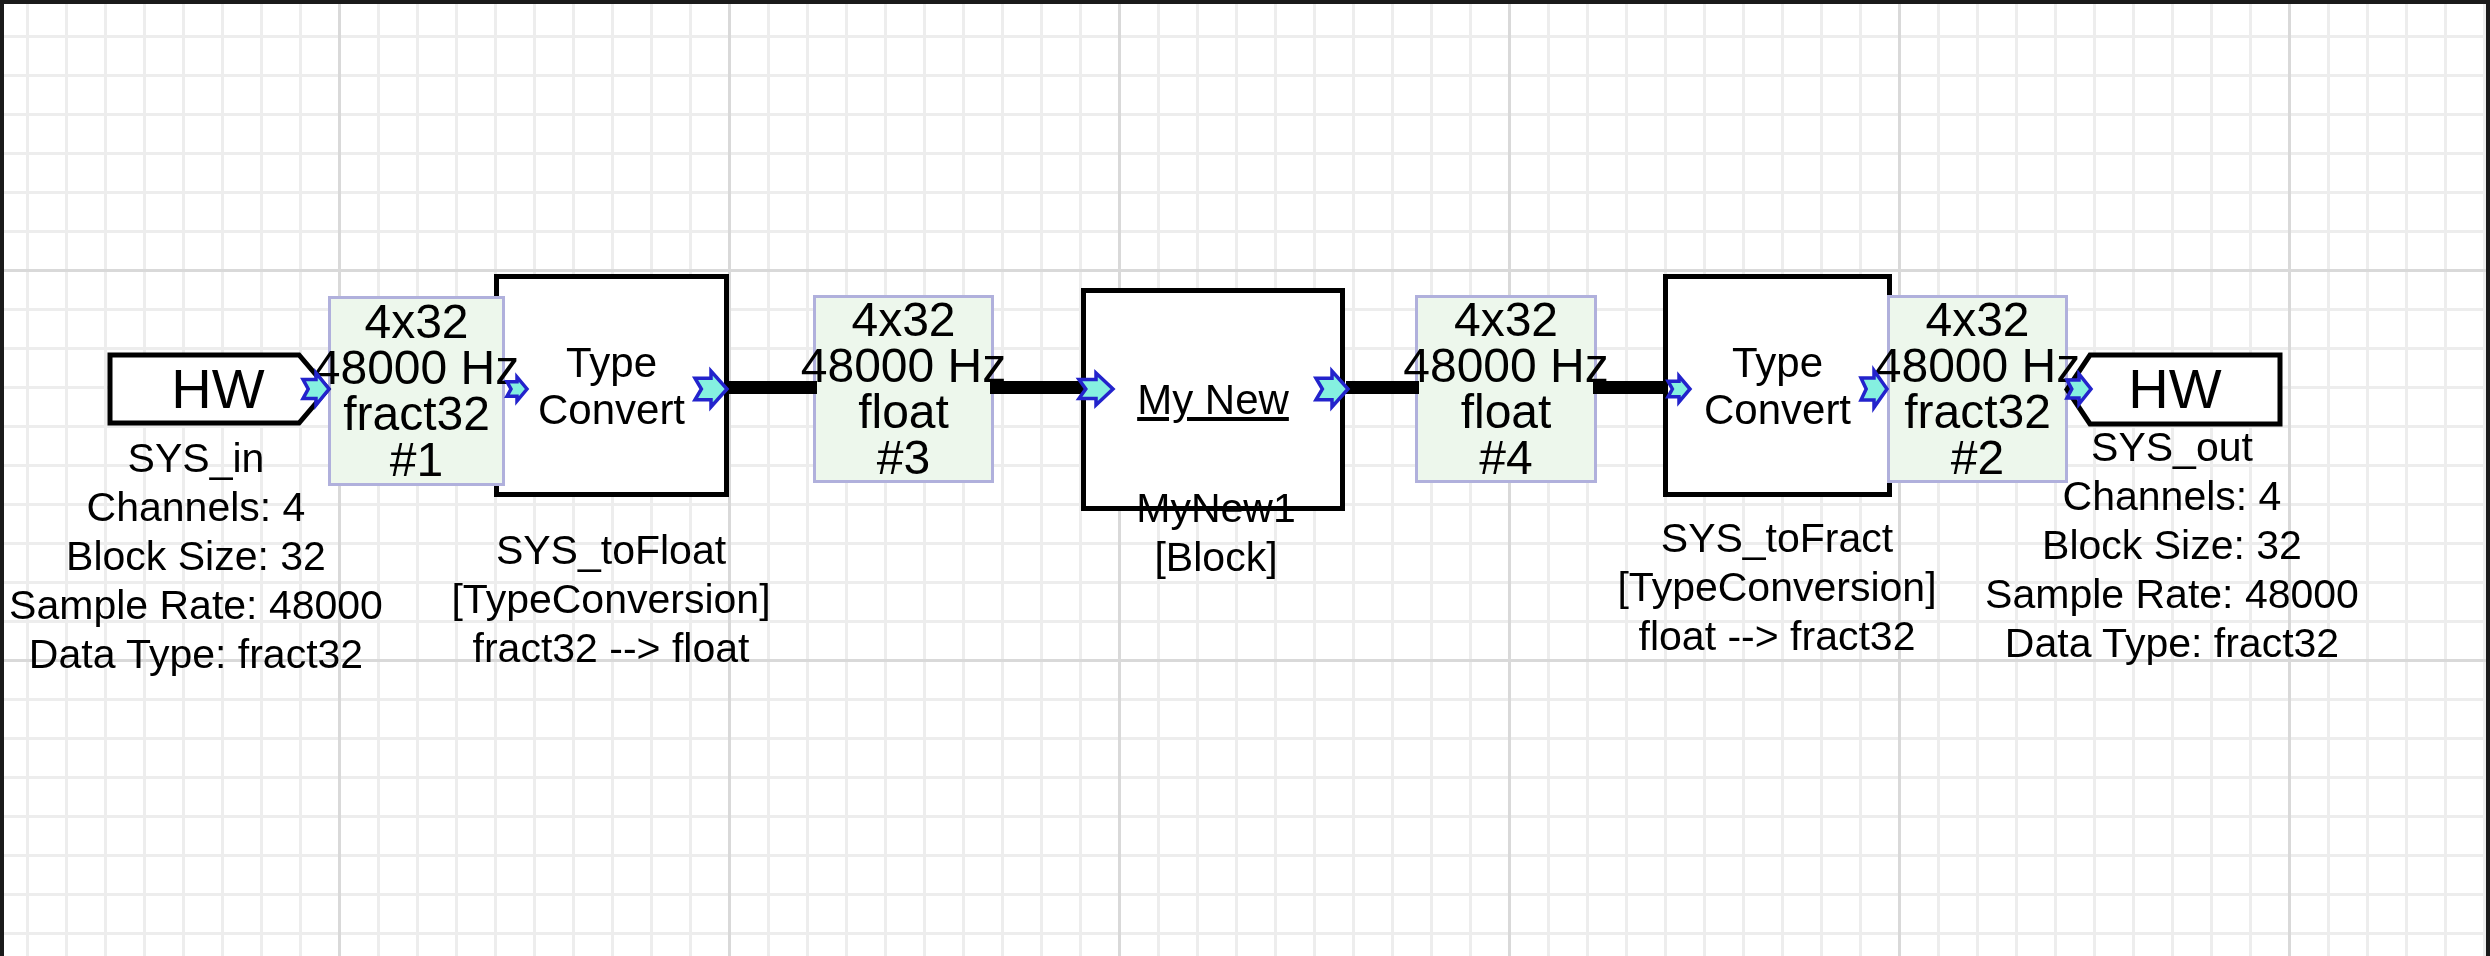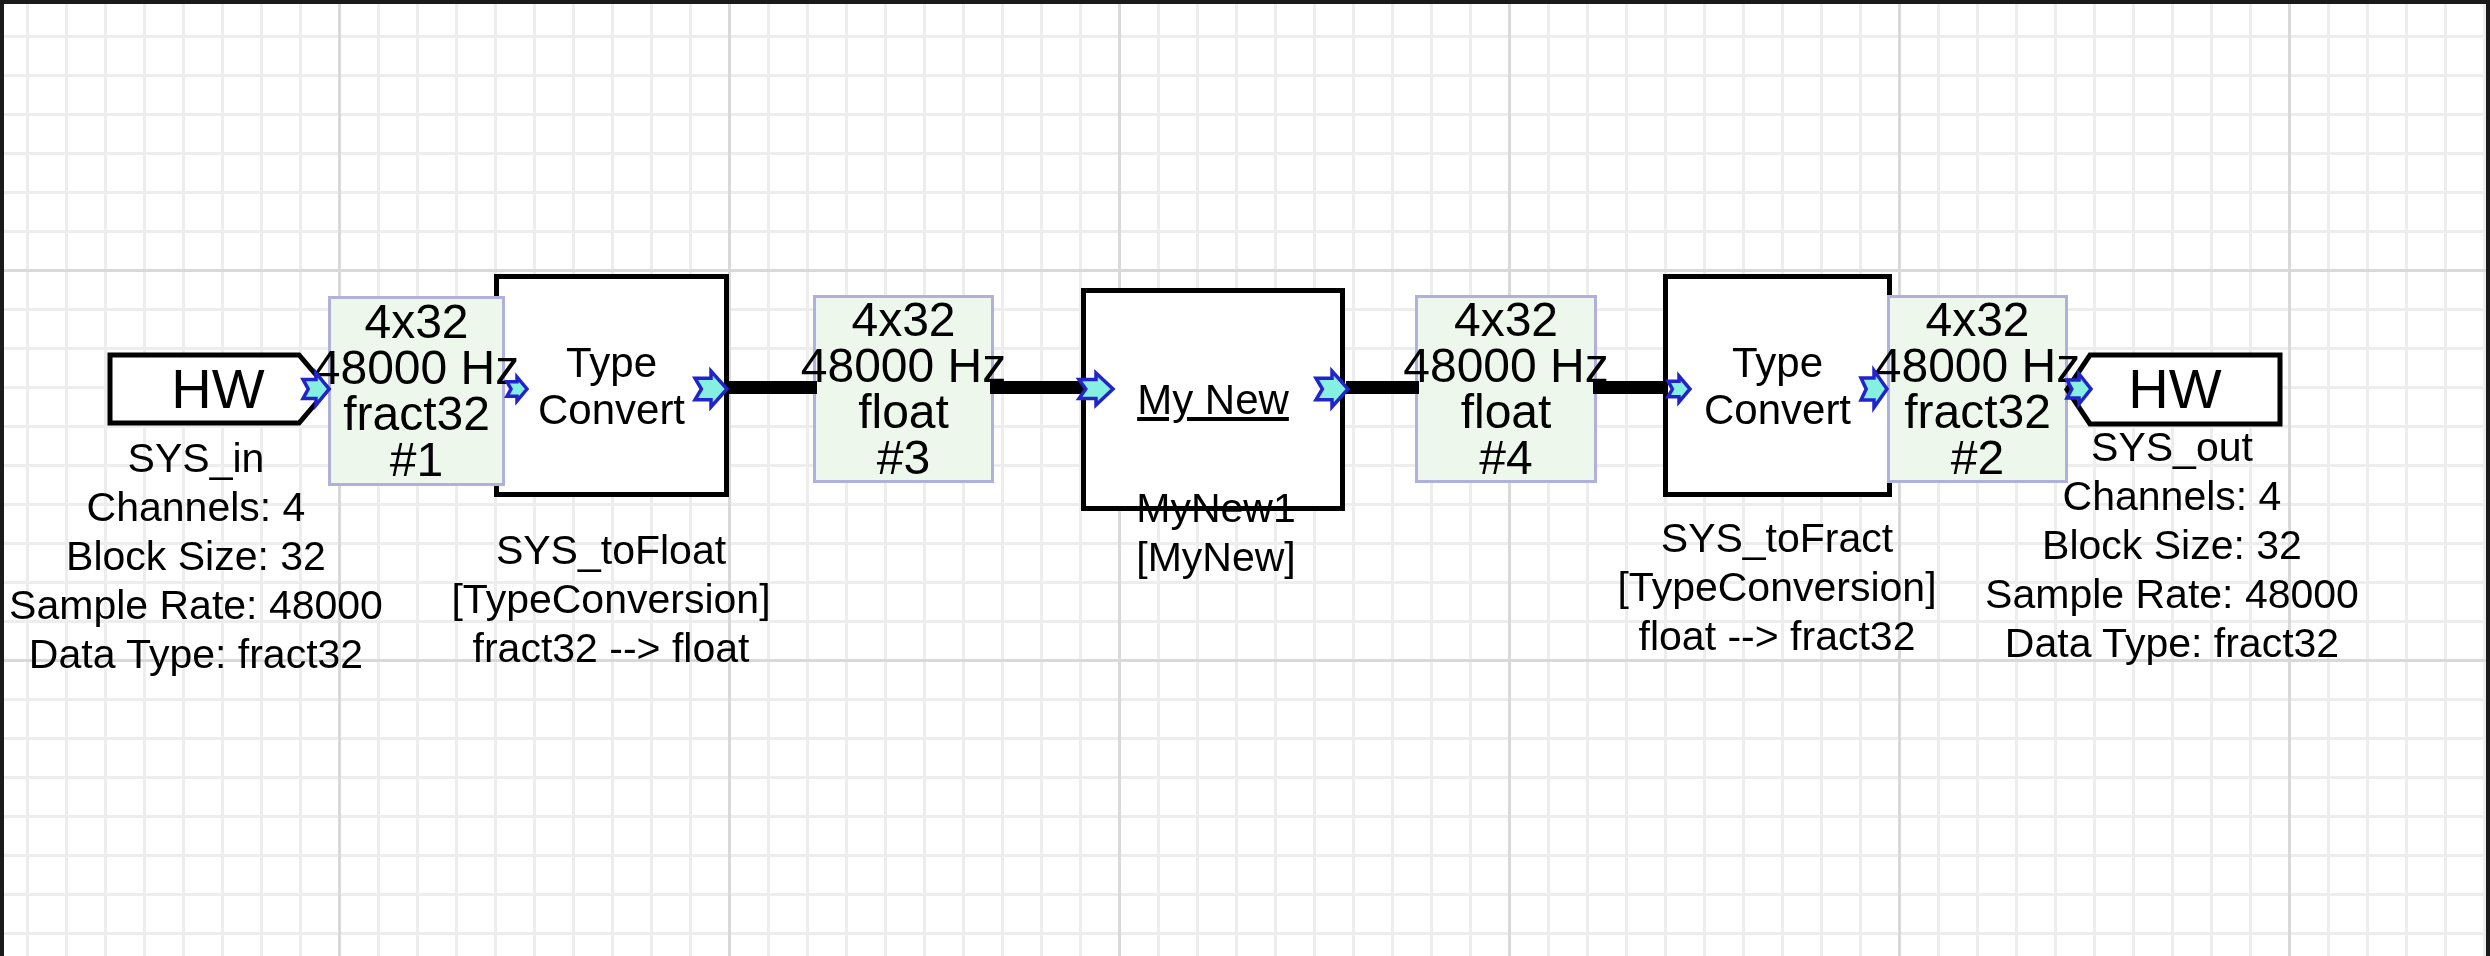--- a/index.html
+++ b/index.html
@@ -126,21 +126,21 @@
   </div>
 
   <div class="labels" style="left:611px;top:514px;margin-top:12px;">
     <div>SYS_toFloat</div>
     <div>[TypeConversion]</div>
     <div>fract32 --&gt; float</div>
   </div>
 
   <div class="labels" style="left:1216px;top:484px;">
     <div>MyNew1</div>
-    <div>[MyNew]</div>
+    <div>[Block]</div>
   </div>
 
   <div class="labels" style="left:1777px;top:514px;">
     <div>SYS_toFract</div>
     <div>[TypeConversion]</div>
     <div>float --&gt; fract32</div>
   </div>
 
   <div class="labels" style="left:2172px;top:423px;">
     <div>SYS_out</div>

